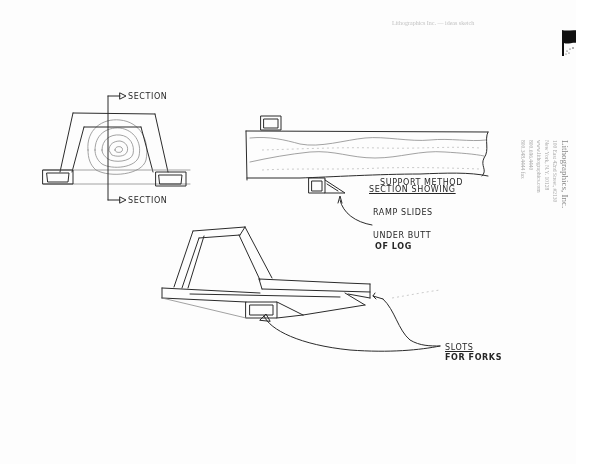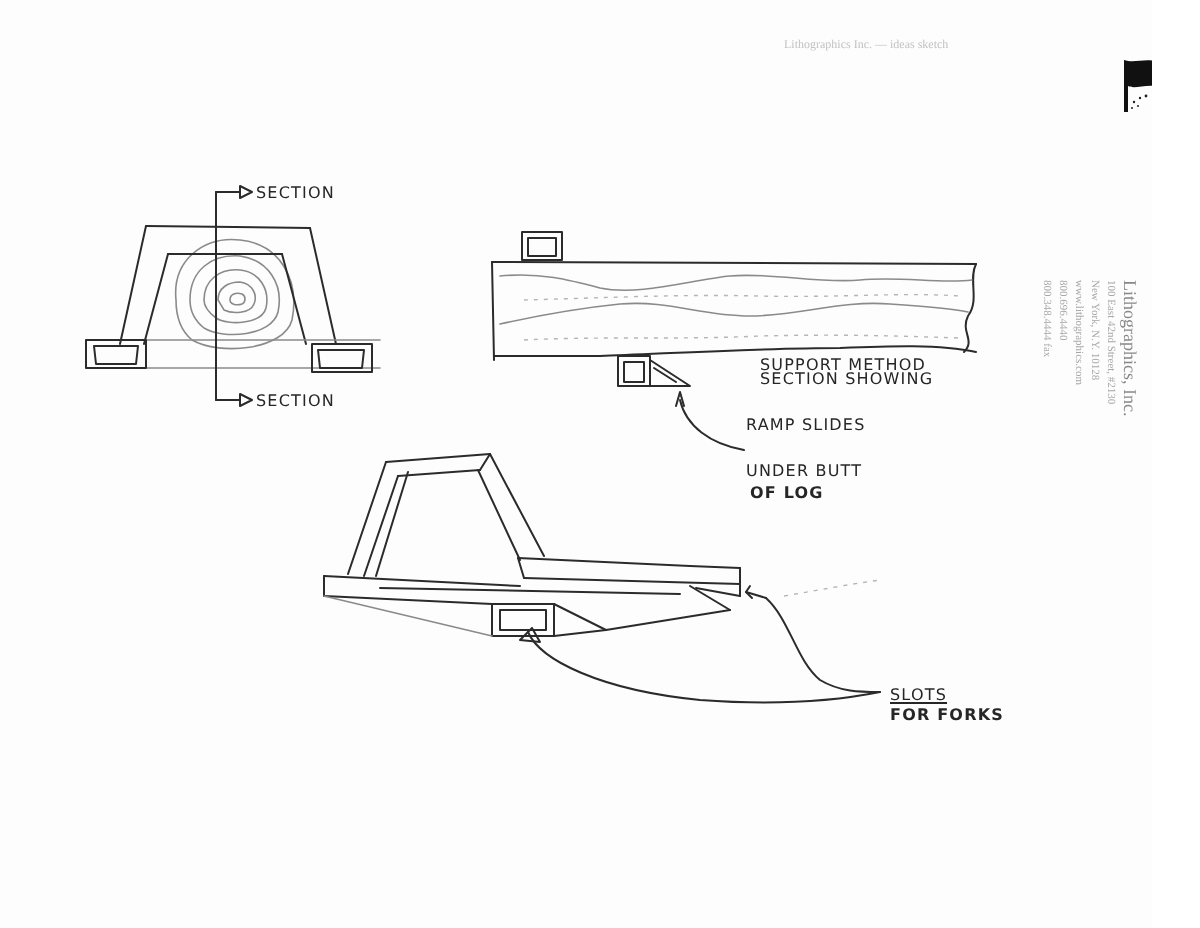--- a/index.html
+++ b/index.html
@@ -193,21 +193,21 @@
         <path d="M375 293 L373 296 L376 299"></path>
         <path d="M383 299 C395 310 398 330 410 340 C420 346 430 346 440 346"></path>
       </g>
       <path class="pencil-faint" d="M392 298 C410 295 425 292 440 290"></path>
     </g>
   </svg>
 
   <div class="hand" style="left:128px; top:92px;">Section</div>
   <div class="hand" style="left:128px; top:196px;">Section</div>
 
-  <div class="hand" style="left:380px; top:185px;">Section showing</div>
+  <div class="hand" style="left:369px; top:185px;text-decoration:underline;">Section showing</div>
   <div class="hand" style="left:380px; top:178px;">support method</div>
 
   <div class="hand" style="left:373px; top:208px;">Ramp slides</div>
   <div class="hand" style="left:373px; top:231px;">under butt</div>
   <div class="hand" style="left:375px; top:242px;font-weight:bold;">of log</div>
 
   <div class="hand" style="left:445px; top:343px;text-decoration:underline;">Slots</div>
   <div class="hand" style="left:445px; top:353px;font-weight:bold;">for forks</div>
 
 </div>

